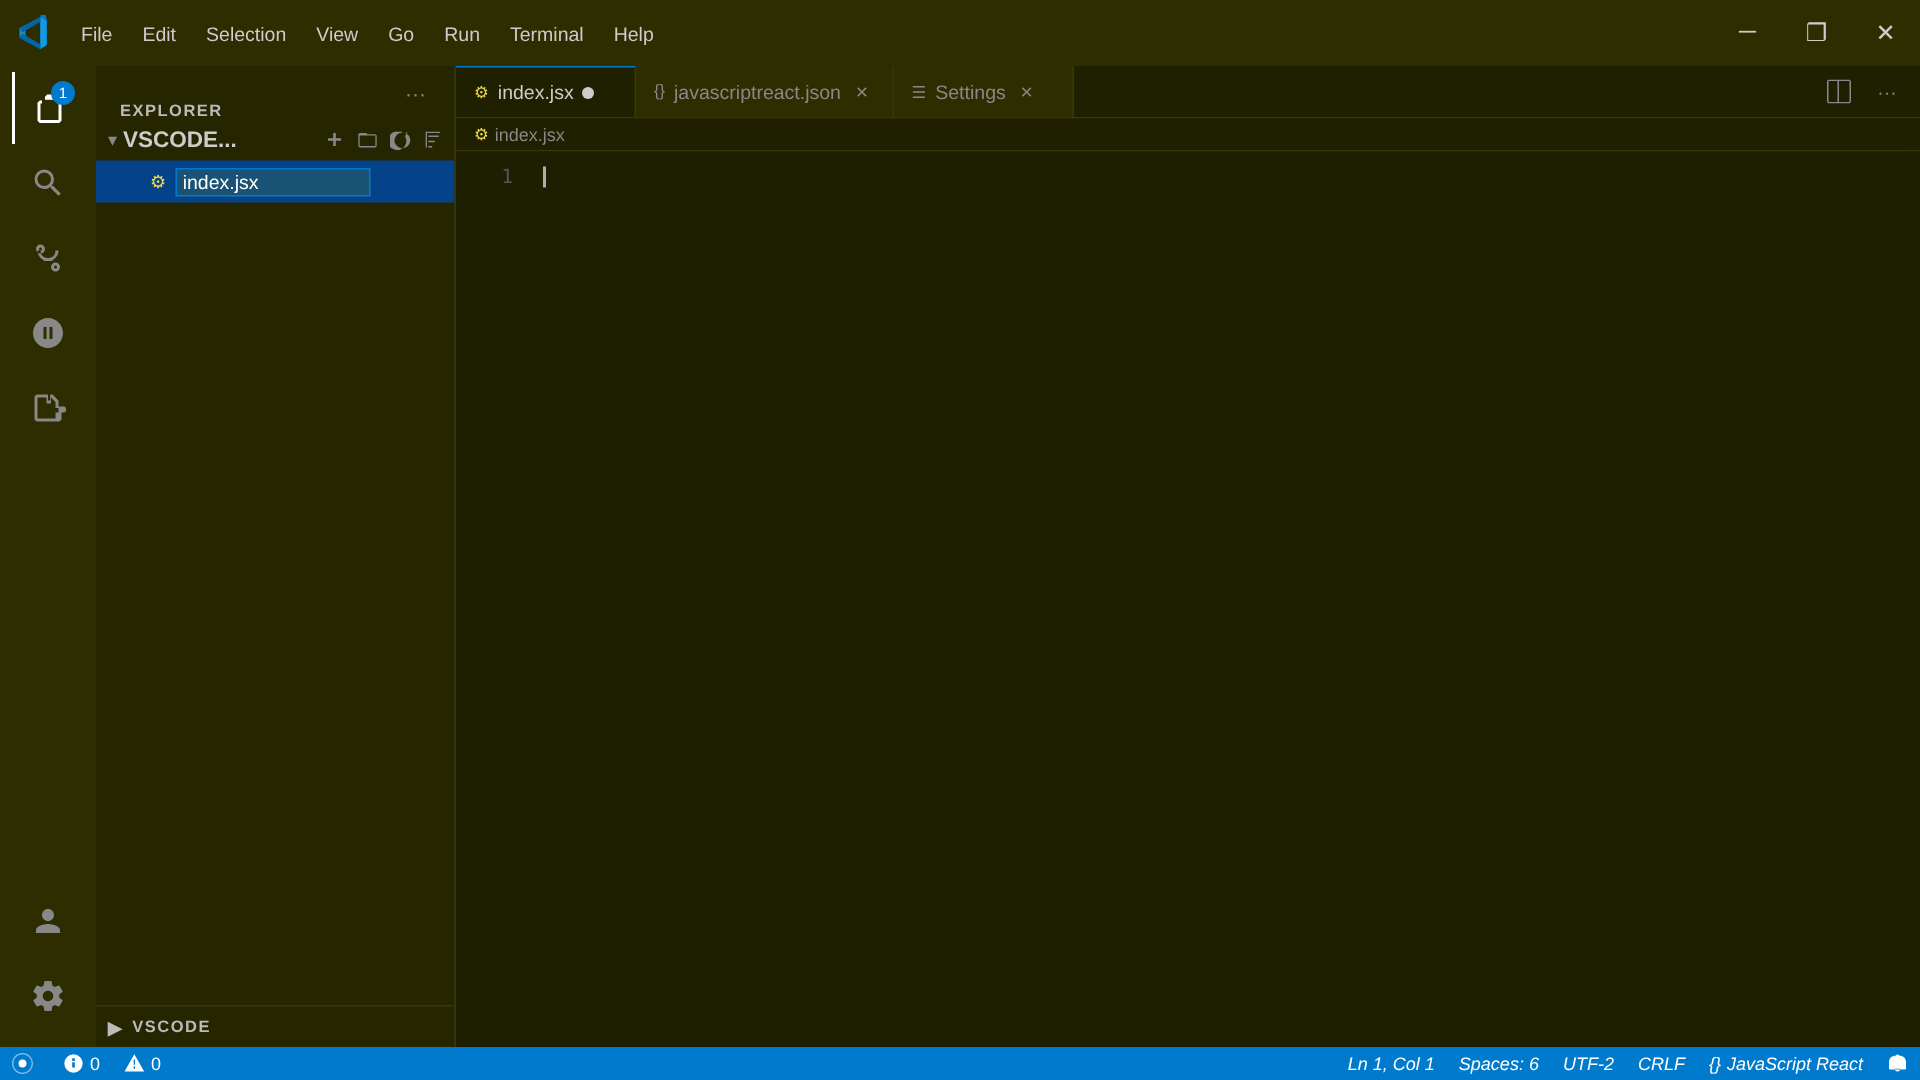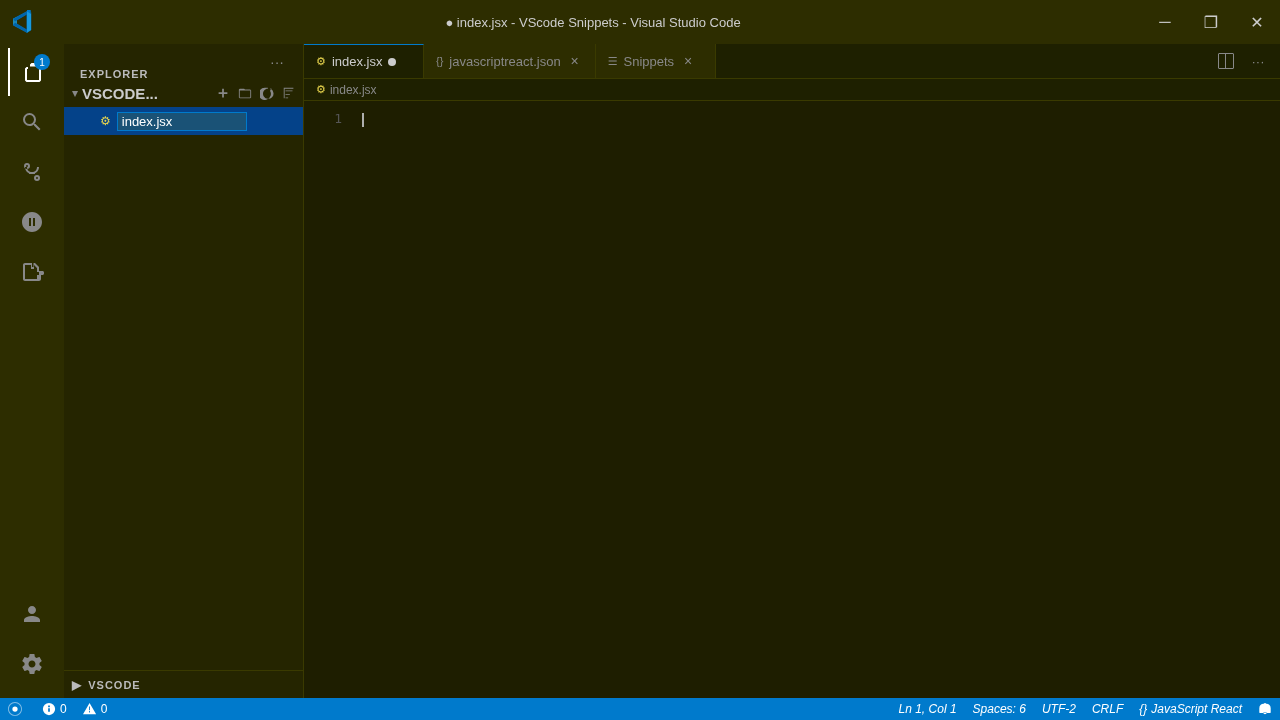--- a/index.html
+++ b/index.html
@@ -411,21 +411,30 @@
 <body>
 
 <div id="title-bar">
   <div id="vscode-logo">
     <svg viewBox="0 0 24 24" fill="none">
       <path d="M17 1.5L3 9l2 2 12-7.5V1.5zm0 0v21L3 15l2-2 12 7.5V22.5zm0-21L21 4v16l-4 2.5" fill="#007ACC" stroke="#007ACC" stroke-width="0.5"></path>
       <path d="M17 1.5L21 4v16l-4 2.5V1.5zm-14 7.5l4-2v9.5l-4-2V9z" fill="#1BA1E2" opacity="0.8"></path>
       <path d="M3 9l14-7.5v3L5 11.5 3 9zm0 6l14 7.5v-3L5 12.5 3 15z" fill="#0065A9"></path>
     </svg>
   </div>
-  <div id="title-center">● index.jsx - VScode Snippets - Visual Studio Code</div>
+  <div id="menu-bar">
+    <div class="menu-item">File</div>
+    <div class="menu-item">Edit</div>
+    <div class="menu-item">Selection</div>
+    <div class="menu-item">View</div>
+    <div class="menu-item">Go</div>
+    <div class="menu-item">Run</div>
+    <div class="menu-item">Terminal</div>
+    <div class="menu-item">Help</div>
+  </div>
   <div id="window-controls">
     <div class="win-btn">─</div>
     <div class="win-btn">❐</div>
     <div class="win-btn close">✕</div>
   </div>
 </div>
 
 <div id="main">
 
   <div id="activity-bar">
@@ -523,21 +532,21 @@
         <span>index.jsx</span>
         <div class="tab-modified"></div>
       </div>
       <div class="tab">
         <span class="tab-icon" style="color:#888;">{}</span>
         <span>javascriptreact.json</span>
         <div class="tab-close">×</div>
       </div>
       <div class="tab">
         <span class="tab-icon" style="color:#888;">☰</span>
-        <span>Snippets</span>
+        <span>Settings</span>
         <div class="tab-close">×</div>
       </div>
       <div id="tab-bar-actions">
         <div class="tab-bar-btn">
           <svg width="16" height="16" viewBox="0 0 16 16" fill="currentColor">
             <path d="M7 1H1v14h6V1zm1 0v14h7V1H8zM8 0h7l1 1v14l-1 1H8H7H1L0 15V1L1 0h6h1z"></path>
           </svg>
         </div>
         <div class="tab-bar-btn">···</div>
       </div>

